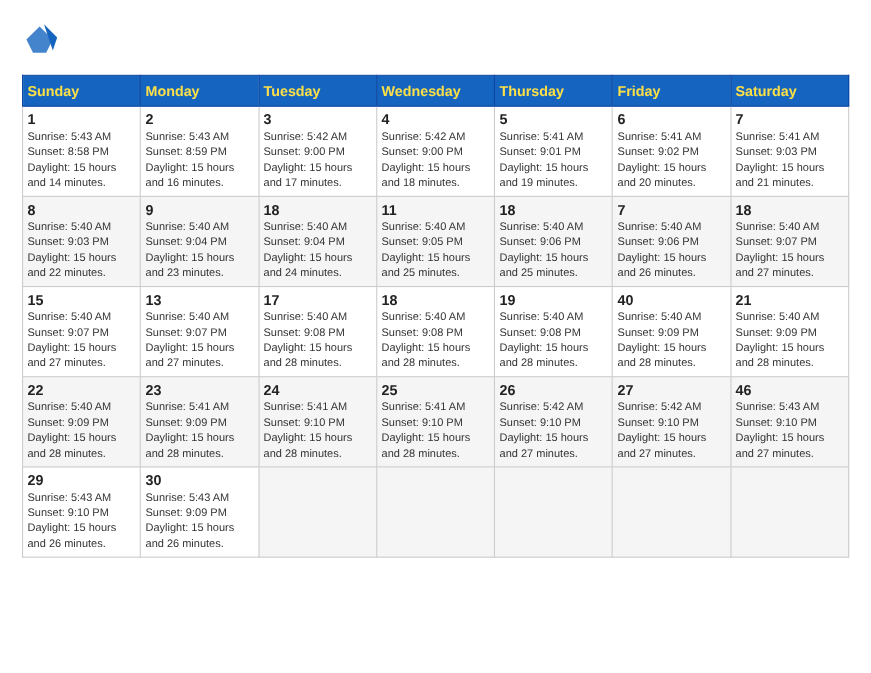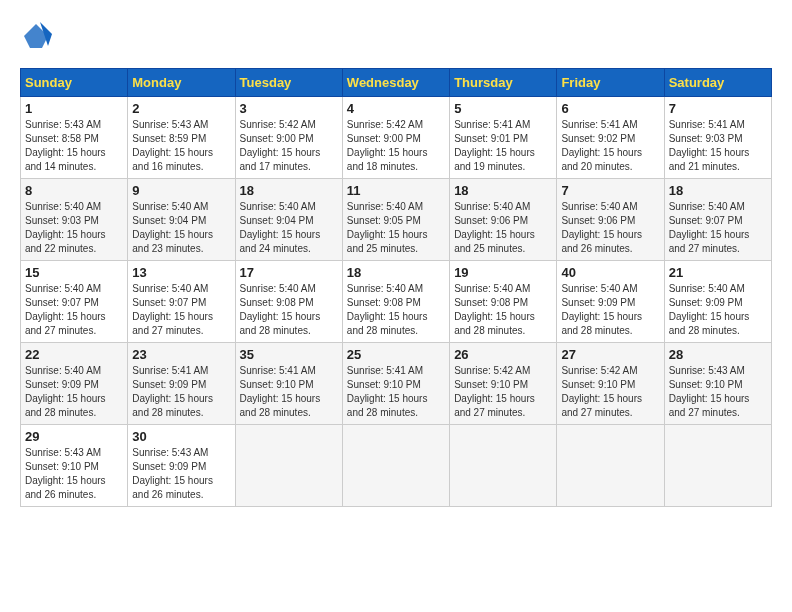--- a/index.html
+++ b/index.html
@@ -314,21 +314,21 @@
         </td>
         <td>
           <span class="day-number">23</span>
           <div class="day-info">
             Sunrise: 5:41 AM<br>
             Sunset: 9:09 PM<br>
             Daylight: 15 hours and 28 minutes.
           </div>
         </td>
         <td>
-          <span class="day-number">35</span>
+          <span class="day-number">24</span>
           <div class="day-info">
             Sunrise: 5:41 AM<br>
             Sunset: 9:10 PM<br>
             Daylight: 15 hours and 28 minutes.
           </div>
         </td>
         <td>
           <span class="day-number">25</span>
           <div class="day-info">
             Sunrise: 5:41 AM<br>
@@ -346,21 +346,21 @@
         </td>
         <td>
           <span class="day-number">27</span>
           <div class="day-info">
             Sunrise: 5:42 AM<br>
             Sunset: 9:10 PM<br>
             Daylight: 15 hours and 27 minutes.
           </div>
         </td>
         <td>
-          <span class="day-number">28</span>
+          <span class="day-number">46</span>
           <div class="day-info">
             Sunrise: 5:43 AM<br>
             Sunset: 9:10 PM<br>
             Daylight: 15 hours and 27 minutes.
           </div>
         </td>
       </tr>
       <tr>
         <td>
           <span class="day-number">29</span>

